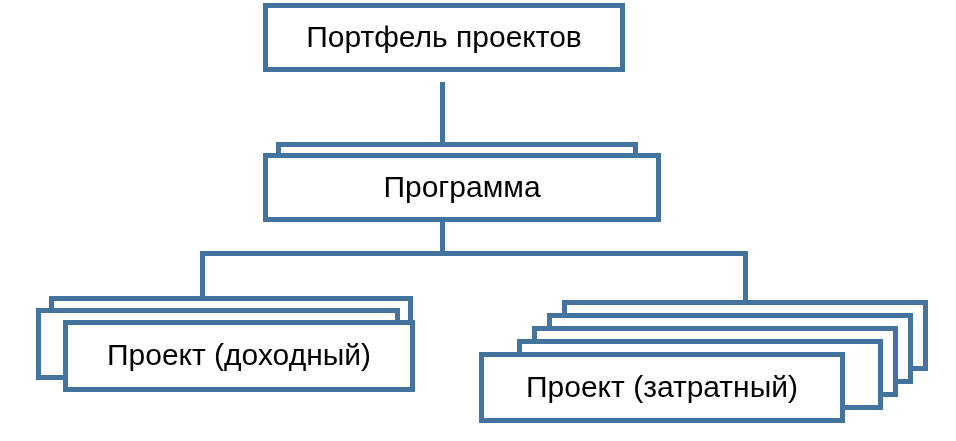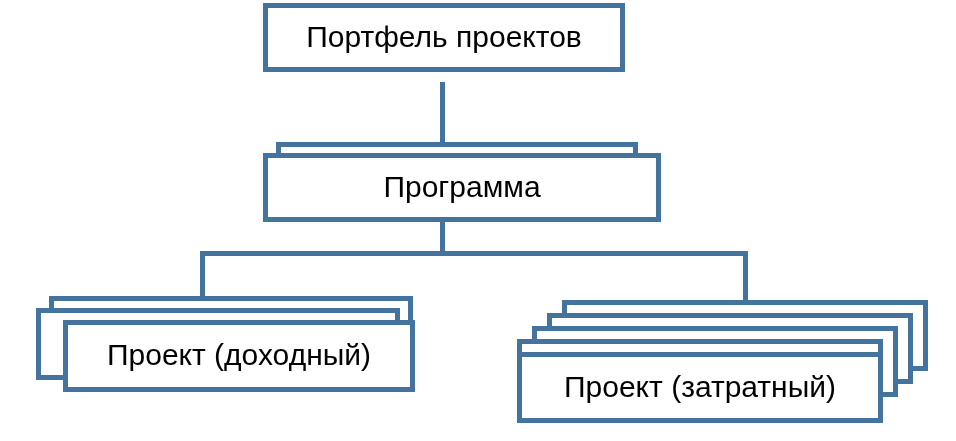--- a/index.html
+++ b/index.html
@@ -66,17 +66,17 @@
   <div class="box" style="left:49px; top:296px; width:364px; height:72px;"></div>
   <div class="box" style="left:36px; top:308px; width:364px; height:72px;"></div>
   <div class="box label-box" style="left:23px; top:320px; width:352px; height:72px;margin-left:40px;">
     <span>Проект (доходный)</span>
   </div>
 
   <div class="box" style="left:562px; top:300px; width:366px; height:71px;"></div>
   <div class="box" style="left:547px; top:313px; width:366px; height:71px;"></div>
   <div class="box" style="left:532px; top:326px; width:366px; height:71px;"></div>
   <div class="box" style="left:517px; top:339px; width:366px; height:71px;"></div>
-  <div class="box label-box" style="left:517px; top:352px; width:366px; height:71px;">
+  <div class="box label-box" style="left:479px; top:352px; width:366px; height:71px;">
     <span>Проект (затратный)</span>
   </div>
 
 </div>
 
 </body></html>

